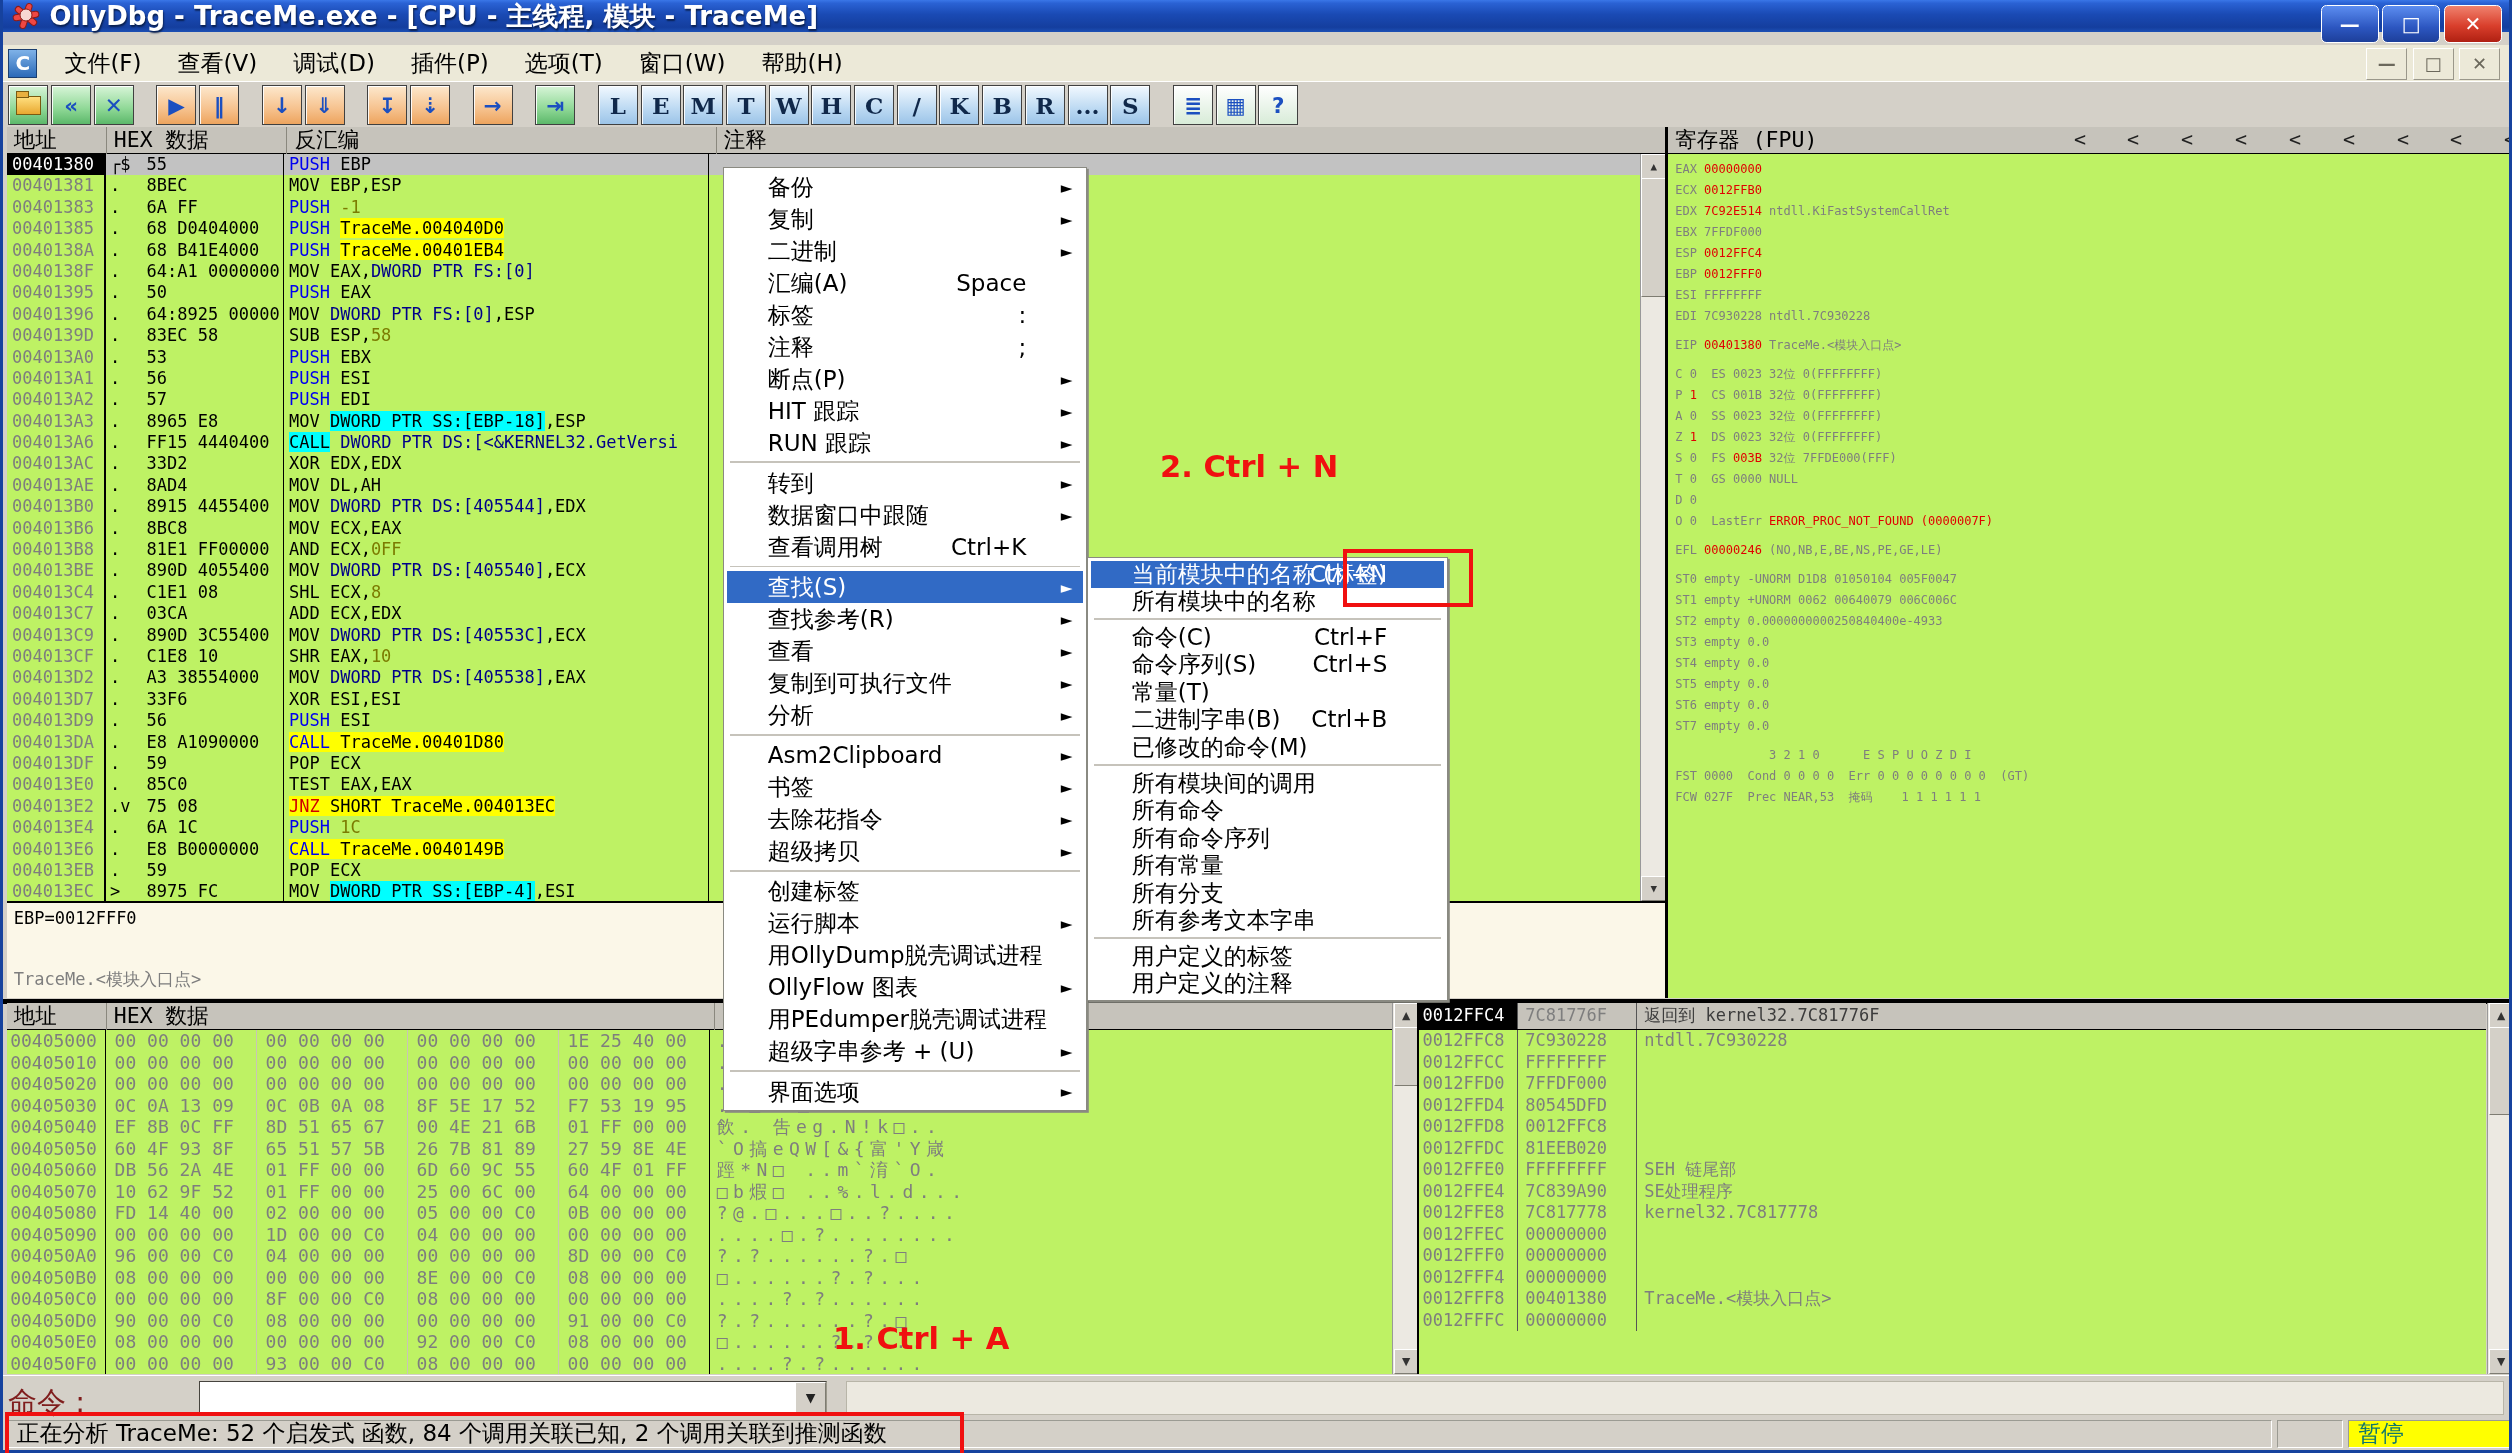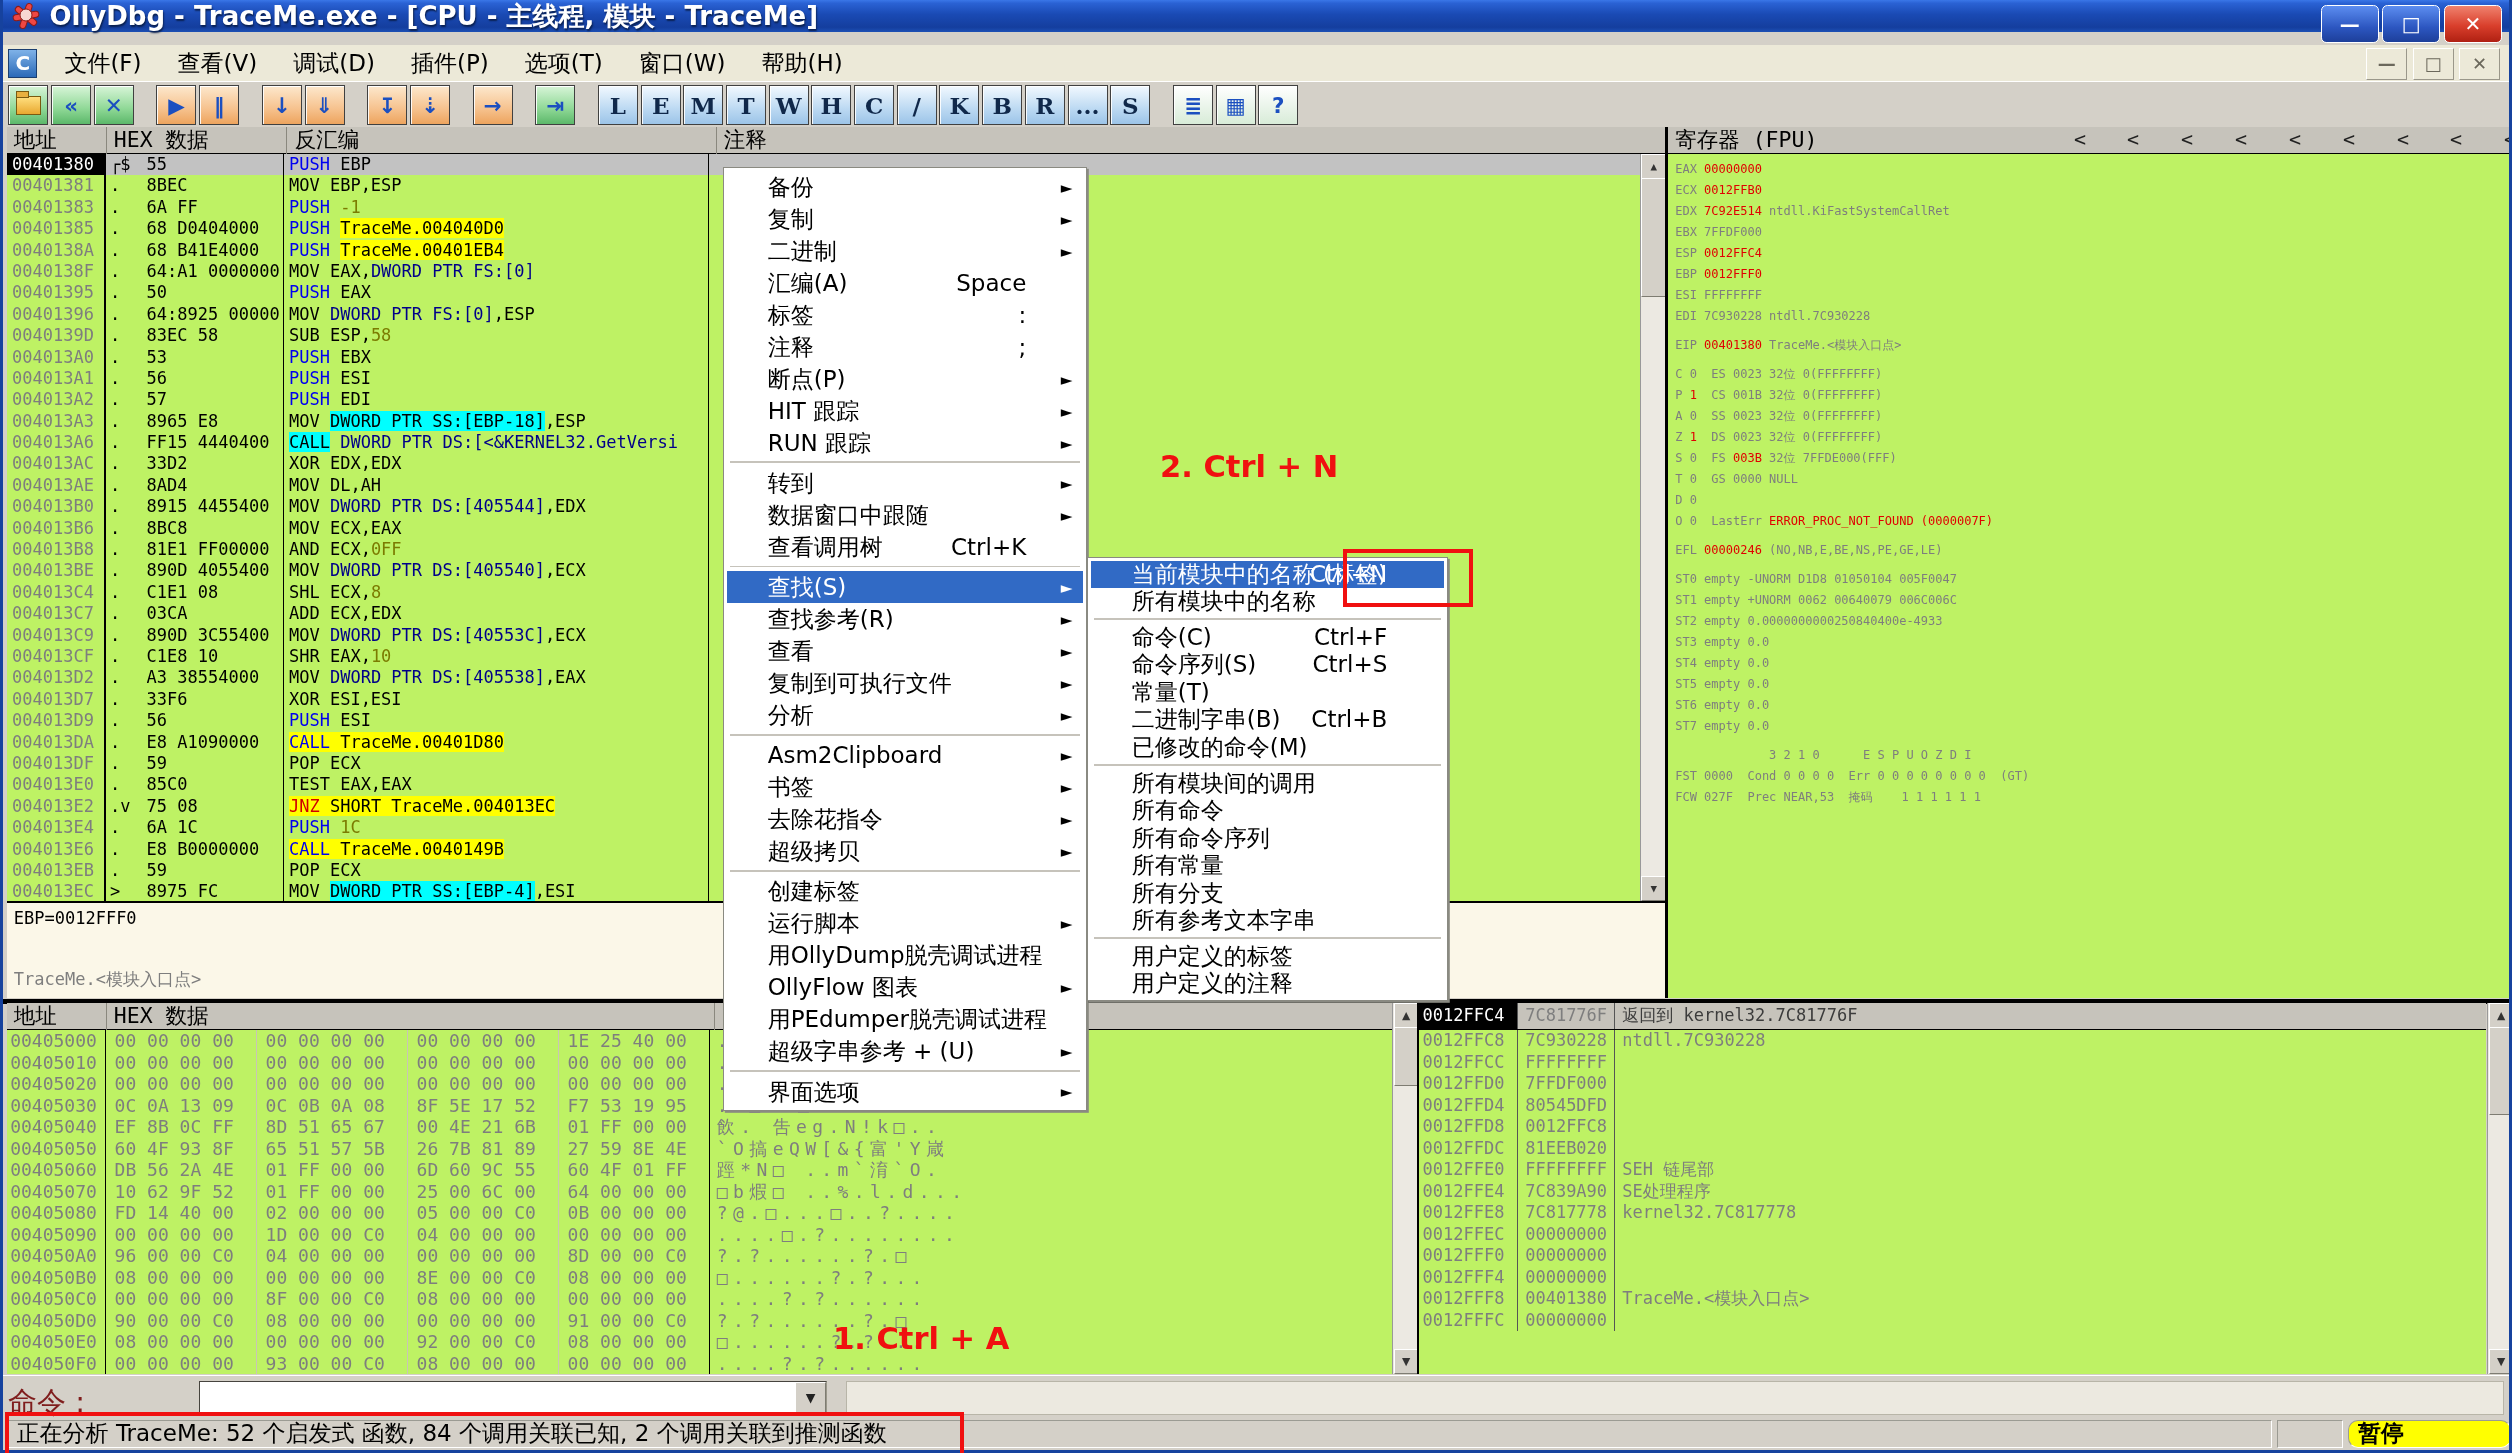--- a/index.html
+++ b/index.html
@@ -69,21 +69,21 @@
   .h-addr{width:99px;flex:0 0 auto;border-right:1.8px solid #000;padding-left:3.6px;box-sizing:border-box;}
   .h-grp{width:151px;flex:0 0 auto;border-right:0.9px solid #c9c5b5;padding-left:9px;box-sizing:border-box;}
   .h-grp.last{border-right:1.8px solid #000;}
   .h-asc{padding-left:7.2px;letter-spacing:5.4px;color:#7e7e7e;overflow:hidden;white-space:pre;}
   
   #stack-rows{position:absolute;left:0;top:0;width:100%;}
   .srow{height:21.5px;line-height:21.5px;font-size:17px;white-space:pre;display:flex;color:#7e7e7e;}
   .srow.first{height:27px;line-height:25px;background:#c6c3bb;border-bottom:1.8px solid #000;box-sizing:border-box;}
   .s-addr{width:99px;flex:0 0 auto;padding-left:3.6px;border-right:1.8px solid #555;box-sizing:border-box;}
   .srow.first .s-addr{background:#000;color:#fff;}
-  .s-val{width:97px;flex:0 0 auto;padding-left:7.2px;border-right:1.8px solid #555;box-sizing:border-box;}
+  .s-val{width:119px;flex:0 0 auto;padding-left:7.2px;border-right:1.8px solid #555;box-sizing:border-box;}
   .s-com{padding-left:7.2px;color:#7e7e7e;}
   .srow.first .s-com{color:#3c3c3c;}
   
   .sb{position:absolute;width:25px;background:#ece9e2;border-left:0.9px solid #999;box-sizing:border-box;}
   .sbb{position:absolute;left:0.9px;width:22.4px;height:23px;background:#d4d0c8;border:0.9px solid #fff;
        border-right-color:#7e7c72;border-bottom-color:#7e7c72;font-size:10.8px;color:#333;
        display:flex;align-items:center;justify-content:center;}
   .sbthumb{position:absolute;left:0.9px;width:22.4px;background:#d4d0c8;border:0.9px solid #fff;border-right-color:#7e7c72;border-bottom-color:#7e7c72;}
   
   .menu{position:absolute;background:#fff;border:0.9px solid #8a8a82;box-shadow:1.8px 1.8px 0 #8a8a82;padding:2.7px;z-index:40;box-sizing:border-box;}
@@ -98,21 +98,21 @@
   .cmdrow{position:absolute;left:0;top:1375px;width:100%;height:43px;background:#d4d0c8;border-top:1.8px solid #fff;}
   .cmdlabel{position:absolute;left:5px;top:7.2px;font-size:29px;color:#7f1d1d;}
   .combo{position:absolute;left:196px;top:5.4px;width:628px;height:32px;background:#fff;border:1.8px inset #9a978a;box-sizing:border-box;}
   .combo .dd{position:absolute;right:0;top:0;width:29px;height:29px;background:#d4d0c8;border:0.9px solid #fff;border-right-color:#7e7c72;border-bottom-color:#7e7c72;
     font-size:12.6px;display:flex;align-items:center;justify-content:center;color:#222;}
   .cmdright{position:absolute;left:843px;top:5.4px;right:5.4px;height:32px;border:0.9px solid #b8b5a8;background:#ece9e0;}
   .statusbar{position:absolute;left:0;top:1418px;width:100%;height:32px;background:#d4d0c8;}
   .seg{position:absolute;top:1.8px;height:28px;border:0.9px solid #9b9b93;border-right-color:#fff;border-bottom-color:#fff;box-sizing:border-box;}
   .seg1{left:3.6px;width:2265px;font-size:23px;color:#000;line-height:25px;padding-left:9px;white-space:nowrap;overflow:hidden;}
   .seg2{left:2274px;width:66px;}
-  .seg3{left:2345px;width:163px;background:#ffff00;color:#000000;font-size:23px;font-weight:bold;line-height:25px;padding-left:9px;border-radius:10px;}
+  .seg3{left:2345px;width:163px;background:#ffff00;color:#0f766e;font-size:23px;font-weight:normal;line-height:25px;padding-left:9px;}
   .botline{position:absolute;left:0;top:1450px;width:100%;height:3.6px;background:#16429e;}
   
   .redbox{position:absolute;border:4.5px solid #f01010;z-index:50;}
   .redtext{position:absolute;color:#f01010;font-size:30.5px;font-weight:bold;z-index:50;white-space:nowrap;}
   .blackline{position:absolute;background:#000;}
 </style>
 </head>
 <body>
 
 <div id="win">

